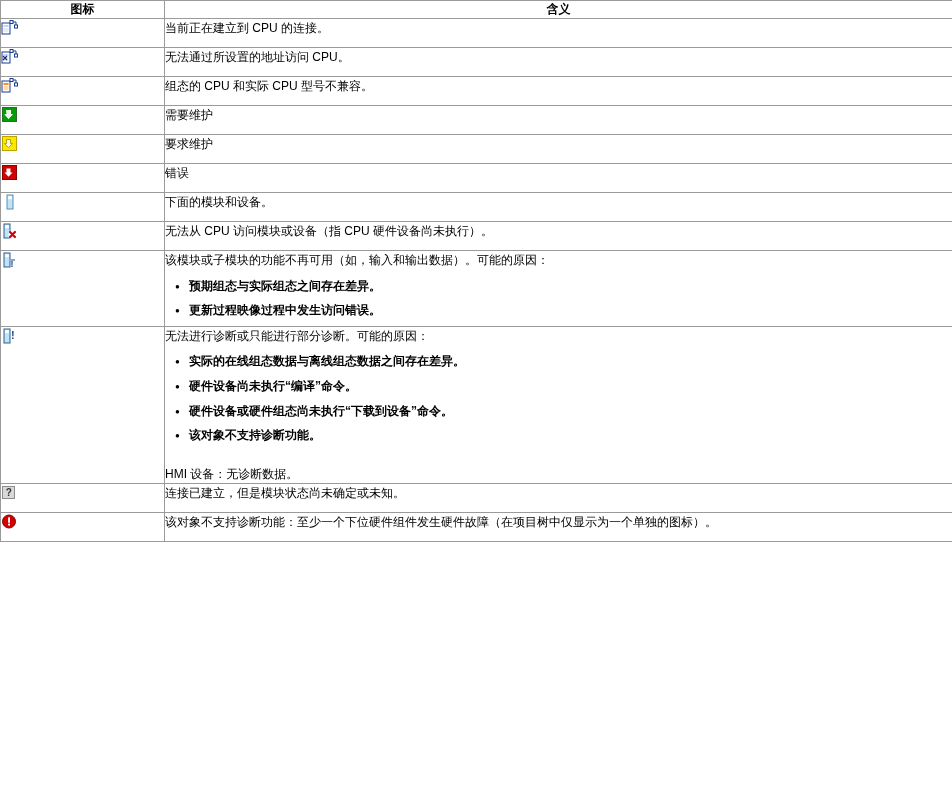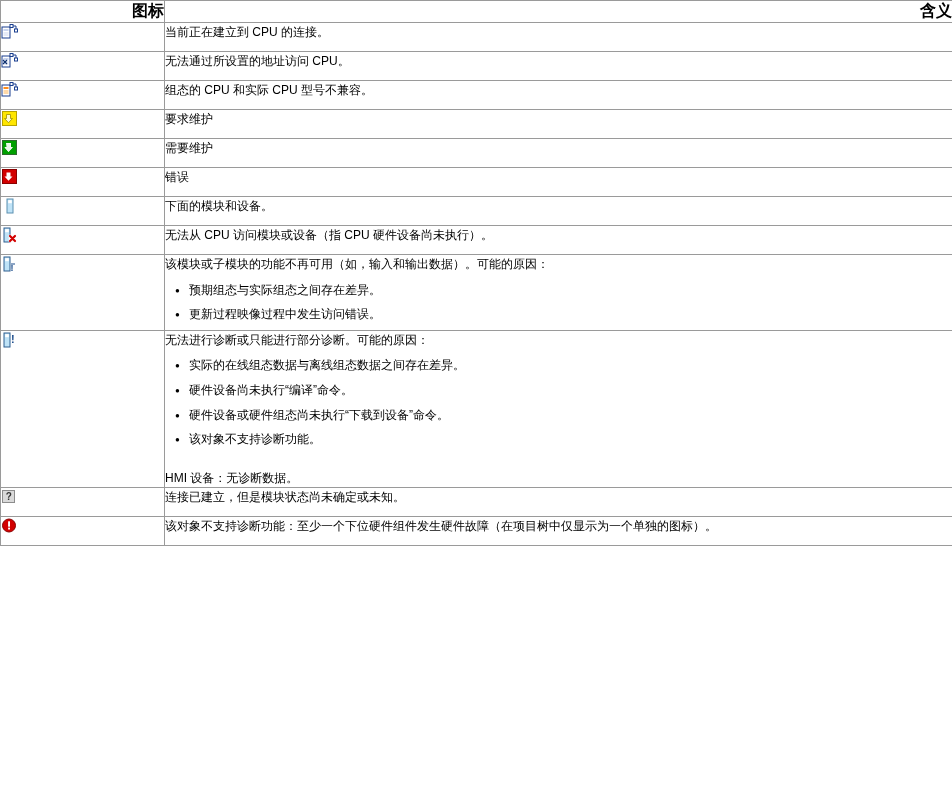--- a/index.html
+++ b/index.html
@@ -24,41 +24,42 @@
     vertical-align: top;
     padding: 0;
   }
   th.col-icon, td.col-icon {
     width: 163px;
   }
   th.col-meaning, td.col-meaning {
     width: 787px;
   }
   th {
-    text-align: right;
+    text-align: center;
     font-weight: bold;
-    font-size: 16px;
+    font-size: 12px;
     padding: 9px 10px 9px 9px;
     background: #ffffff;
   }
   td.col-icon {
     padding: 9px 0 9px 9px;
     height: 28px;
   }
   td.col-meaning {
     padding: 9px 10px 9px 9px;
     line-height: 1.55;
   }
   td.col-meaning p {
     margin: 0 0 0 0;
   }
   td.col-meaning ul {
     margin: 7px 0 0 0;
     padding-left: 22px;
     list-style: none;
+    font-weight: bold;
   }
   td.col-meaning ul li {
     position: relative;
     margin-bottom: 6px;
     padding-left: 2px;
   }
   td.col-meaning ul li:before {
     content: "\25CF";
     position: absolute;
     left: -12px;
@@ -146,42 +147,42 @@
         <p>组态的 CPU 和实际 CPU 型号不兼容。</p>
       </td>
     </tr>
 
 
 
     <tr>
       <td class="col-icon">
         <span class="ico">
           <svg width="18" height="18" viewBox="0 0 18 18">
-            <rect x="1.5" y="1.5" width="14" height="14" fill="#ffe600" stroke="#b8a300" stroke-width="1"></rect>
-            <path d="M5.5 4.5 h4 v4 h2 l-4 4.2 l-4 -4.2 h2 z" fill="#fffbd0" stroke="#9c8f00" stroke-width="0.8"></path>
-          </svg>
-        </span>
-      </td>
-      <td class="col-meaning">
-        <p>要求维护</p>
-      </td>
-    </tr>
-
-    <tr>
-      <td class="col-icon">
-        <span class="ico">
-          <svg width="18" height="18" viewBox="0 0 18 18">
             <rect x="1.5" y="1.5" width="14" height="14" fill="#00a000" stroke="#2d6b2d" stroke-width="1"></rect>
             <path d="M5 4 h5 v4 h2 l-4.5 5 L3.5 8 h2.5 z" fill="#ffffff" stroke="none"></path>
             <path d="M5.5 4.5 h4 v4 h2 l-4 4.2 l-4 -4.2 h2 z" fill="#e9f7e9"></path>
           </svg>
         </span>
       </td>
       <td class="col-meaning">
         <p>需要维护</p>
+      </td>
+    </tr>
+
+    <tr>
+      <td class="col-icon">
+        <span class="ico">
+          <svg width="18" height="18" viewBox="0 0 18 18">
+            <rect x="1.5" y="1.5" width="14" height="14" fill="#ffe600" stroke="#b8a300" stroke-width="1"></rect>
+            <path d="M5.5 4.5 h4 v4 h2 l-4 4.2 l-4 -4.2 h2 z" fill="#fffbd0" stroke="#9c8f00" stroke-width="0.8"></path>
+          </svg>
+        </span>
+      </td>
+      <td class="col-meaning">
+        <p>要求维护</p>
       </td>
     </tr>
 
     <tr>
       <td class="col-icon">
         <span class="ico">
           <svg width="18" height="18" viewBox="0 0 18 18">
             <rect x="1.5" y="1.5" width="14" height="14" fill="#d20000" stroke="#8a0000" stroke-width="1"></rect>
             <path d="M5.5 4.5 h4 v4 h2 l-4 4.2 l-4 -4.2 h2 z" fill="#ffffff"></path>
           </svg>

